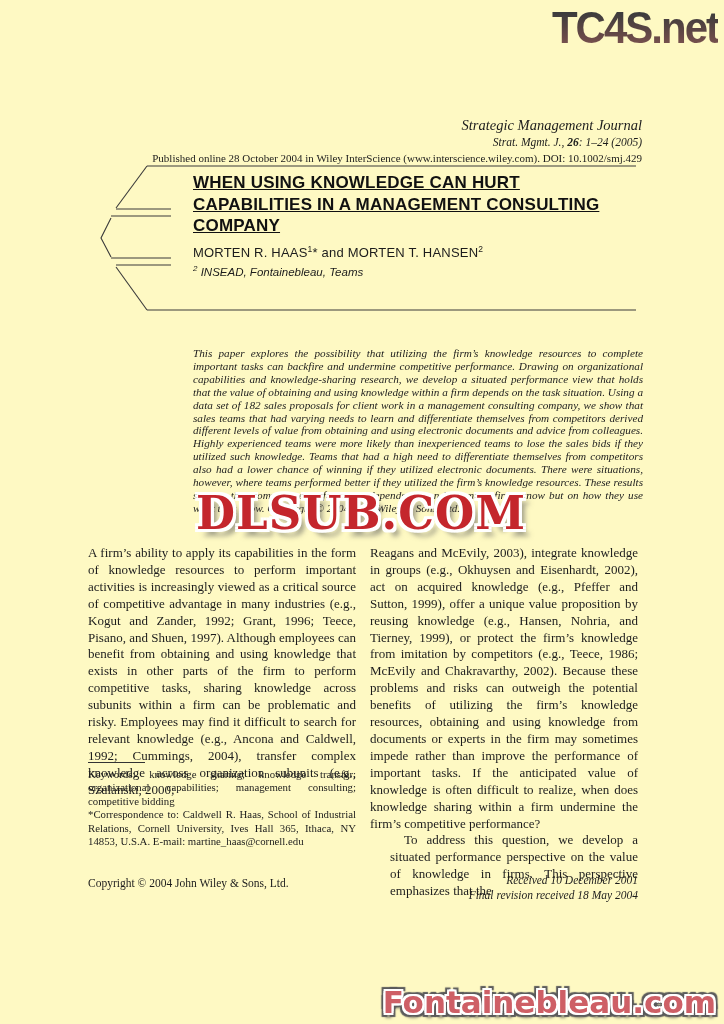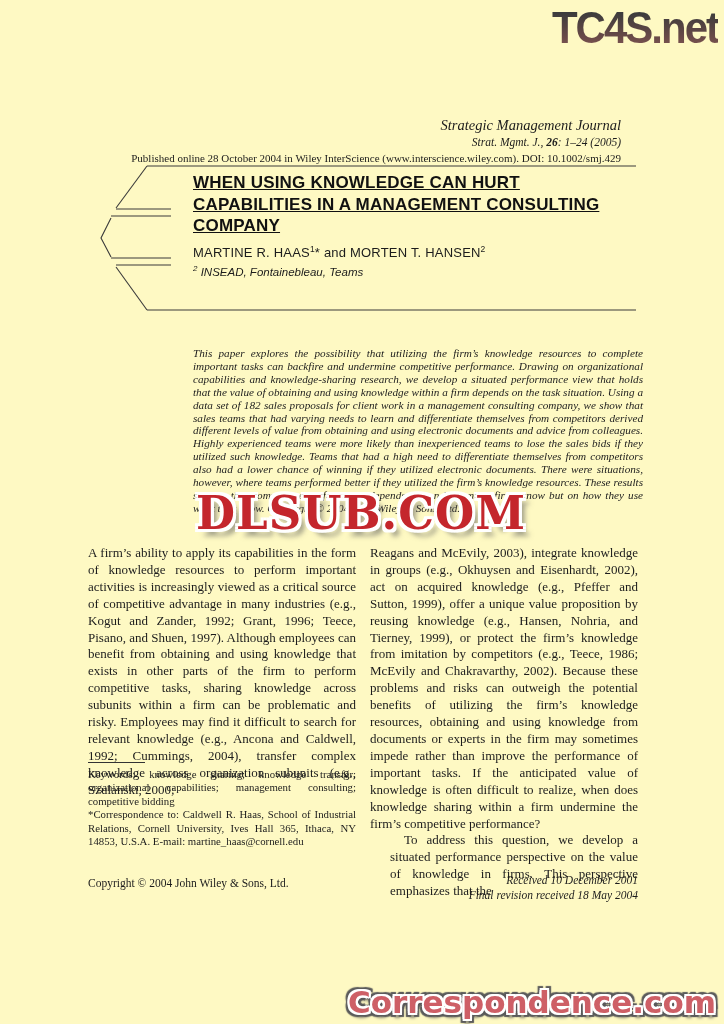--- a/index.html
+++ b/index.html
@@ -23,21 +23,21 @@
   .wm-bottom{position:absolute;right:8px;bottom:4px;
         font-family:"DejaVu Sans", sans-serif;font-weight:bold;font-size:31px;letter-spacing:0px;
         color:#ce5f66;
         text-shadow:
           -2px -2px 0 #fff, 2px -2px 0 #fff, -2px 2px 0 #fff, 2px 2px 0 #fff,
           -2px 0 0 #fff, 2px 0 0 #fff, 0 -2px 0 #fff, 0 2px 0 #fff,
           -4px -4px 1px #5a5a5a, 4px -4px 1px #5a5a5a, -4px 4px 1px #5a5a5a, 4px 4px 1px #5a5a5a,
           0 5px 3px rgba(70,70,70,.6);}
 
   
-  .jheader{position:absolute;top:116px;right:103px;text-align:right;line-height:1.25;}
+  .jheader{position:absolute;top:116px;right:82px;text-align:right;line-height:1.25;}
   .jname{font-style:italic;font-size:14.5px;}
   .jcite{font-style:italic;font-size:11.5px;margin-top:1px;}
   .jcite b{font-style:italic;}
   .jpub{font-size:11px;margin-top:2px;font-style:normal;}
 
   
   .deco{position:absolute;left:0;top:0;pointer-events:none;}
 
   
   .titleblock{position:absolute;left:193px;top:172px;width:450px;
@@ -94,21 +94,21 @@
       <path d="M116,267 L147,310"></path>
       <path d="M147,310 L636,310"></path>
     </g>
   </svg>
 
   <div class="titleblock">
     <div class="title-line">WHEN USING KNOWLEDGE CAN HURT</div>
     <div class="title-line">CAPABILITIES IN A MANAGEMENT CONSULTING</div>
     <div class="title-line">COMPANY</div>
 
-    <div class="authors"><span>MARTINE R. HAAS</span><sup>1</sup><span>*</span><span> and </span><span>MORTEN T. HANSEN</span><sup>2</sup></div>
+    <div class="authors"><span>MORTEN R. HAAS</span><sup>1</sup><span>*</span><span> and </span><span>MORTEN T. HANSEN</span><sup>2</sup></div>
 
     <div class="affils">
       <div class="affil2"><sup>2</sup> <span>INSEAD, Fontainebleau, Teams</span></div>
     </div>
   </div>
 
   <div class="abstract">This paper explores the possibility that utilizing the firm’s knowledge resources to complete important tasks can backfire and undermine competitive performance. Drawing on organizational capabilities and knowledge-sharing research, we develop a situated performance view that holds that the value of obtaining and using knowledge within a firm depends on the task situation. Using a data set of 182 sales proposals for client work in a management consulting company, we show that sales teams that had varying needs to learn and differentiate themselves from competitors derived different levels of value from obtaining and using electronic documents and advice from colleagues. Highly experienced teams were more likely than inexperienced teams to lose the sales bids if they utilized such knowledge. Teams that had a high need to differentiate themselves from competitors also had a lower chance of winning if they utilized electronic documents. There were situations, however, where teams performed better if they utilized the firm’s knowledge resources. These results suggest that competitive performance depends not on how much firms know but on how they use what they know. Copyright © 2004 John Wiley &amp; Sons, Ltd.</div>
 
   <div class="wm-mid">DLSUB.COM</div>
 
@@ -125,15 +125,15 @@
     <p>Keywords: knowledge sharing; knowledge transfer; organizational capabilities; management consulting; competitive bidding</p>
     <p>*Correspondence to: Caldwell R. Haas, School of Industrial Relations, Cornell University, Ives Hall 365, Ithaca, NY 14853, U.S.A. E-mail: martine_haas@cornell.edu</p>
   </div>
 
   <div class="copyright">Copyright © 2004 John Wiley &amp; Sons, Ltd.</div>
   <div class="received">
     <div>Received 10 December 2001</div>
     <div>Final revision received 18 May 2004</div>
   </div>
 
-  <div class="wm-bottom">Correspondence.com</div>
+  <div class="wm-bottom">Fontainebleau.com</div>
 
 </div>
 
 </body></html>

